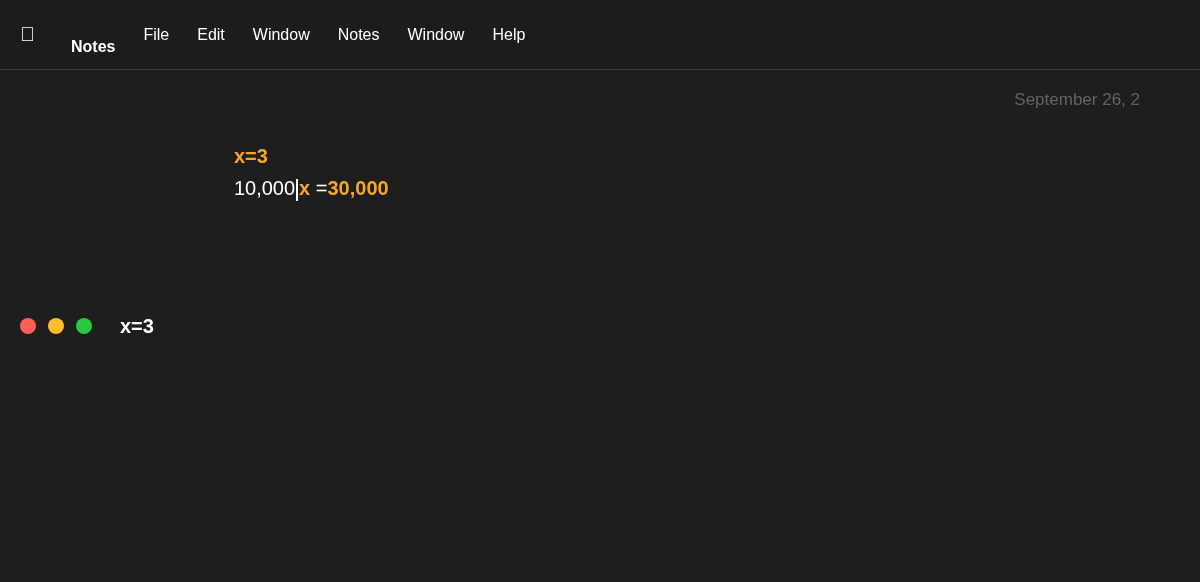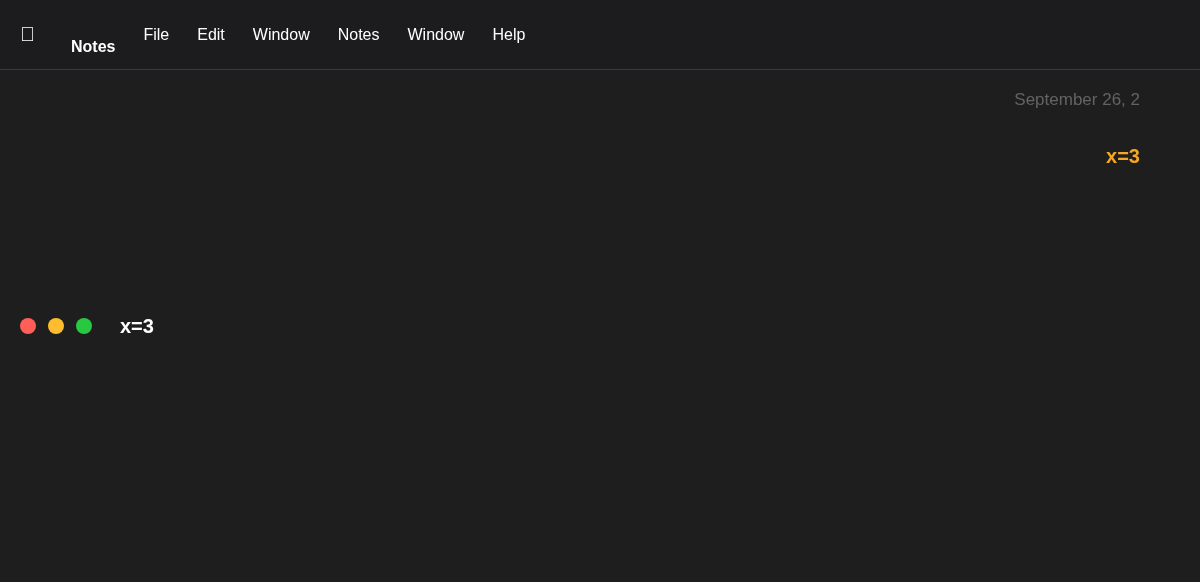--- a/index.html
+++ b/index.html
@@ -89,21 +89,20 @@
       font-size: 20px;
       font-weight: 700;
       margin-left: 16px;
     }
 
     
     .note-area {
       flex: 1;
       padding: 20px 60px;
       position: relative;
-      text-align: right;
     }
 
     .note-date {
       position: absolute;
       right: 60px;
       top: 20px;
       color: #636366;
       font-size: 17px;
     }
 
@@ -165,15 +164,18 @@
 
   <div class="note-area">
     <div class="note-date">September 26, 2</div>
 
     <div class="note-content">
 
       <div class="note-line">
         <span class="text-yellow">x=3</span>
       </div>
 
+      <div class="note-line">
+        <span class="text-white">10,000</span><span class="text-cursor"></span><span class="text-yellow">x</span><span class="text-white"> =</span><span class="text-orange">30,000</span>
+      </div>
     </div>
   </div>
 </div>
 
 </body></html>

